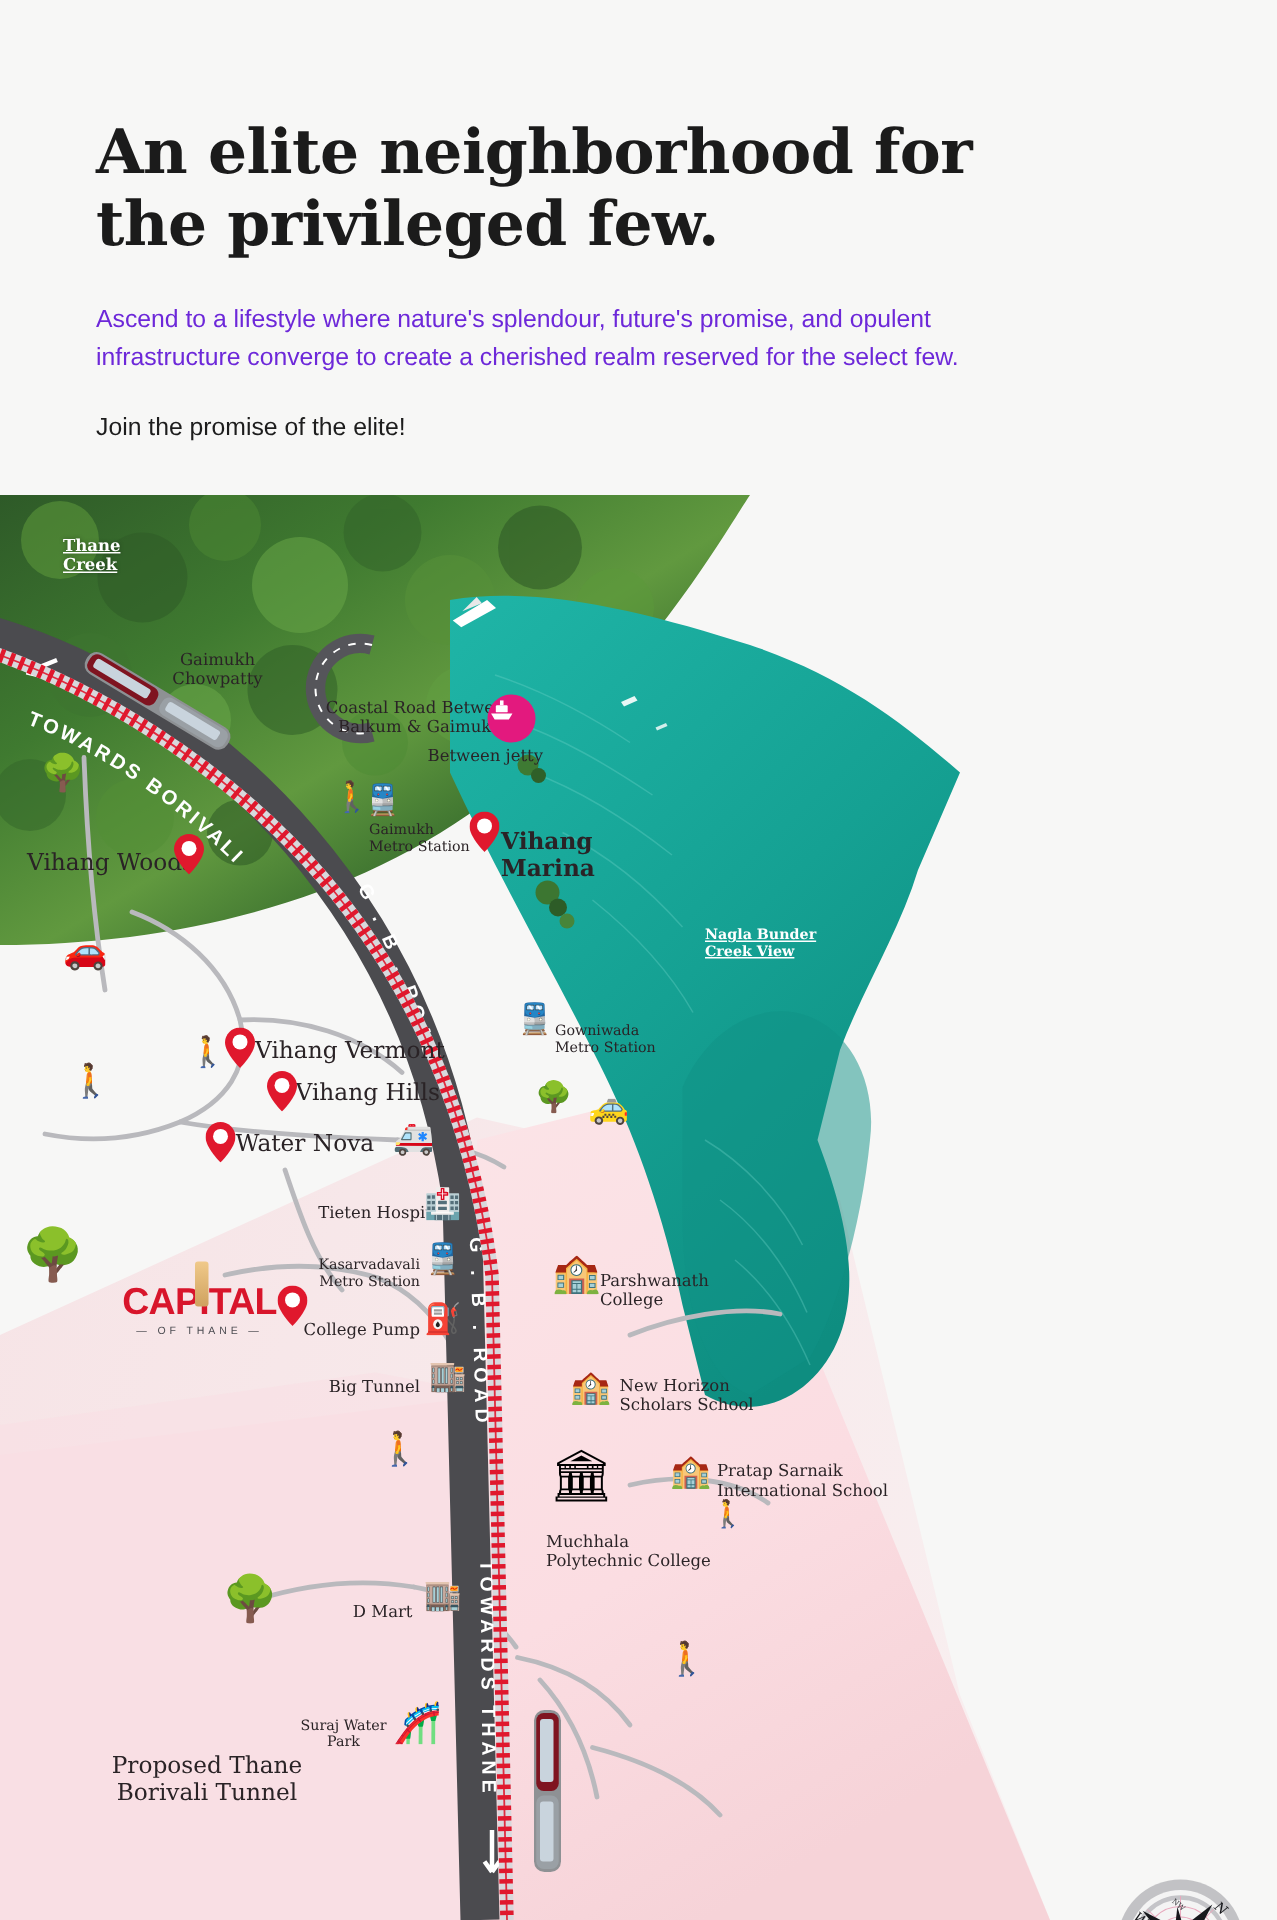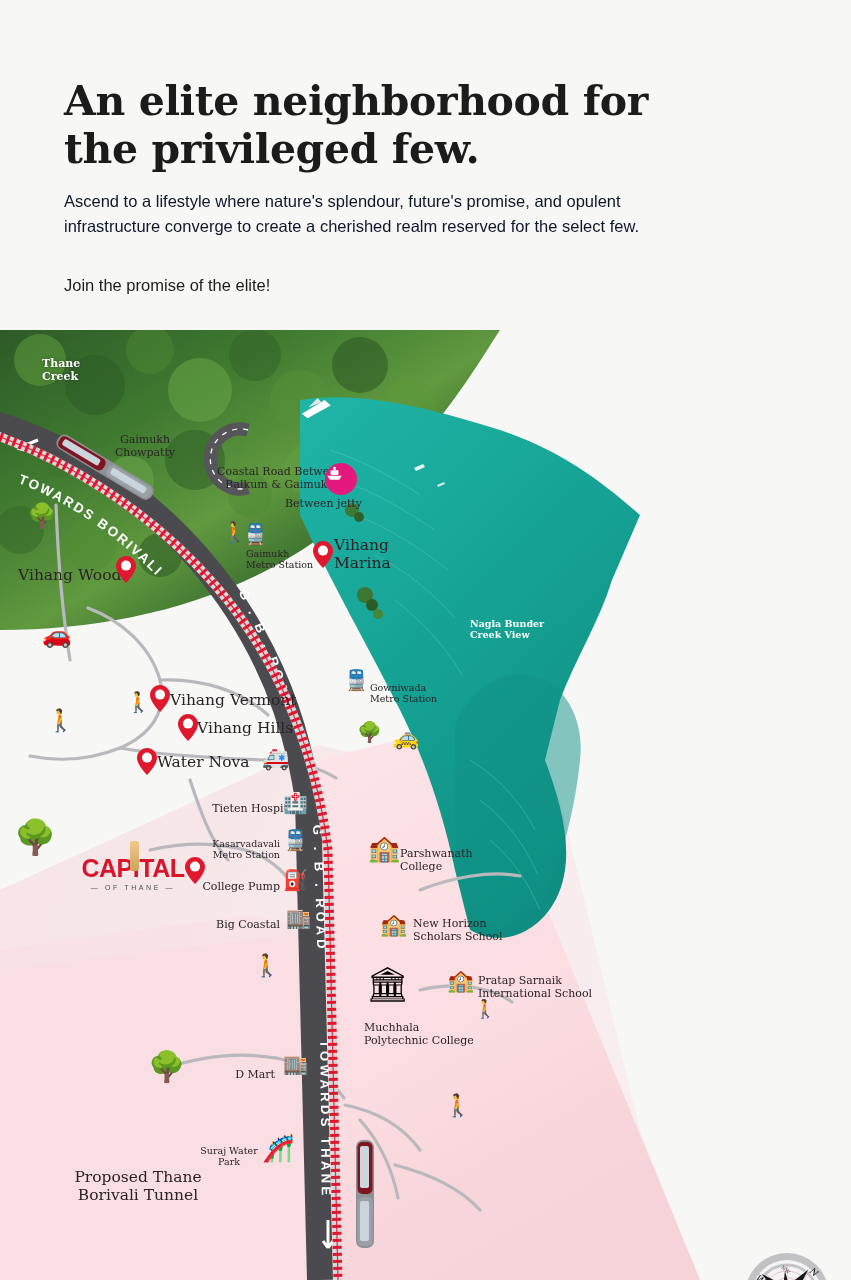--- a/index.html
+++ b/index.html
@@ -21,22 +21,22 @@
   #headline {
     position: absolute; left: 64px; top: 78px; width: 620px;
     font-family: "DejaVu Serif", serif;
     font-weight: bold;
     font-size: 41px;
     line-height: 1.17;
     letter-spacing: -0.4px;
     color: #1b1b1b;
   }
   #subcopy {
-    position: absolute; left: 64px; top: 189px; width: 600px;
-    font-size: 16.5px; line-height: 1.5; color: #0f172a;
+    position: absolute; left: 64px; top: 201px; width: 600px;
+    font-size: 16.5px; line-height: 1.5; color: #6d28d9;
   }
   #joinline {
     position: absolute; left: 64px; top: 276px; width: 520px;
     font-size: 16.5px; color: #1d1d1d;
   }
 
   
   #map {
     position: absolute; left: 0; top: 330px; width: 851px; height: 950px;
     overflow: hidden;
@@ -49,21 +49,21 @@
     position: absolute;
     font-family: "DejaVu Serif", serif;
     color: #2a2326;
     line-height: 1.18;
     white-space: pre-line;
     pointer-events: none;
   }
   .lbl.sm  { font-size: 9.5px; }
   .lbl.md  { font-size: 11px; }
   .lbl.lg  { font-size: 15.5px; }
-  .lbl.white { color: #ffffff; font-weight: bold; text-shadow: 0 0 3px rgba(0,0,0,.35); }
+  .lbl.white { color: #ffffff; font-weight: bold; text-shadow: 0 0 3px rgba(0,0,0,.35); text-decoration: underline; }
   .lbl.right { text-align: right; }
   .lbl.center { text-align: center; }
 
   
   .roadtext { font-family: "Liberation Sans", sans-serif; font-weight: bold; fill: #ffffff; }
 
   
   .pin { position: absolute; width: 20px; height: 27px; }
   .pin svg { width: 20px; height: 27px; }
 
@@ -315,21 +315,21 @@
     <div class="lbl sm" style="left:370px; top:352px;">Gowniwada
 Metro Station</div>
 
     <div class="lbl md right" style="left:190px; top:473px; width:90px;margin-left:18px;">Tieten Hospital</div>
 
     <div class="lbl sm right" style="left:200px; top:508px; width:80px;">Kasarvadavali
 Metro Station</div>
 
     <div class="lbl md right" style="left:198px; top:551px; width:82px;">College Pump</div>
 
-    <div class="lbl md right" style="left:200px; top:589px; width:80px;">Big Coastal</div>
+    <div class="lbl md right" style="left:200px; top:589px; width:80px;">Big Tunnel</div>
 
     <div class="lbl md right" style="left:205px; top:739px; width:70px;">D Mart</div>
 
     <div class="lbl sm center" style="left:192px; top:815px; width:74px;">Suraj Water
 Park</div>
 
     <div class="lbl lg center" style="left:38px; top:838px; width:200px;">Proposed Thane
 Borivali Tunnel</div>
 
     <div class="lbl md" style="left:400px; top:518px;">Parshwanath
@@ -338,21 +338,21 @@
     <div class="lbl md" style="left:413px; top:588px;">New Horizon
 Scholars School</div>
 
     <div class="lbl md" style="left:364px; top:692px;">Muchhala
 Polytechnic College</div>
 
     <div class="lbl md" style="left:478px; top:645px;">Pratap Sarnaik
 International School</div>
 
     <div class="lbl lg" style="left:18px; top:236px;">Vihang Woods</div>
-    <div class="lbl lg" style="left:334px; top:206px;">Vihang
+    <div class="lbl lg" style="left:334px; top:222px;font-weight:bold;">Vihang
 Marina</div>
     <div class="lbl lg" style="left:170px; top:361px;">Vihang Vermont</div>
     <div class="lbl lg" style="left:197px; top:389px;">Vihang Hills</div>
     <div class="lbl lg" style="left:157px; top:423px;">Water Nova</div>
 
     <div class="pin" style="left:116px; top:226px;">
       <svg viewBox="0 0 20 27">
           <path d="M10,0 C4.5,0 0,4.5 0,10 C0,17 10,27 10,27 C10,27 20,17 20,10 C20,4.5 15.5,0 10,0 Z" fill="#e0182d"></path>
           <circle cx="10" cy="9.6" r="5" fill="#fff"></circle>
         </svg>

